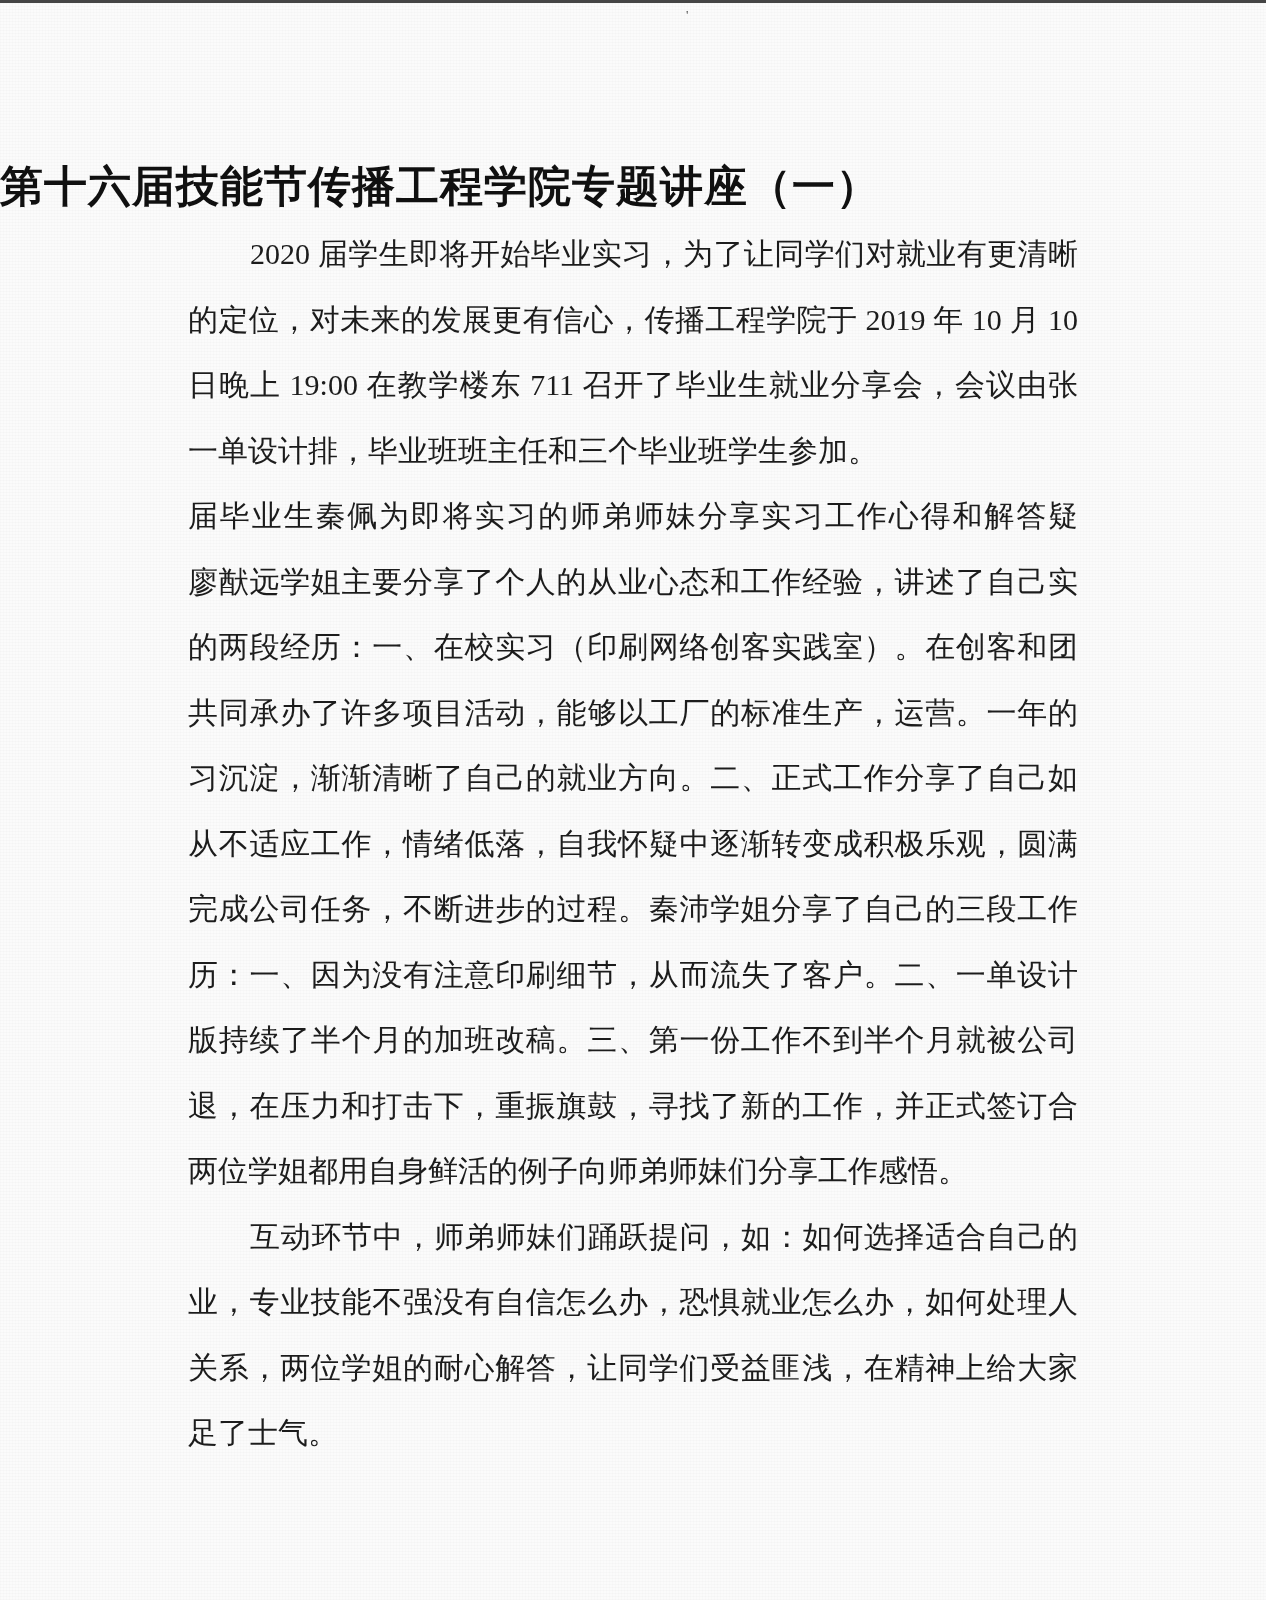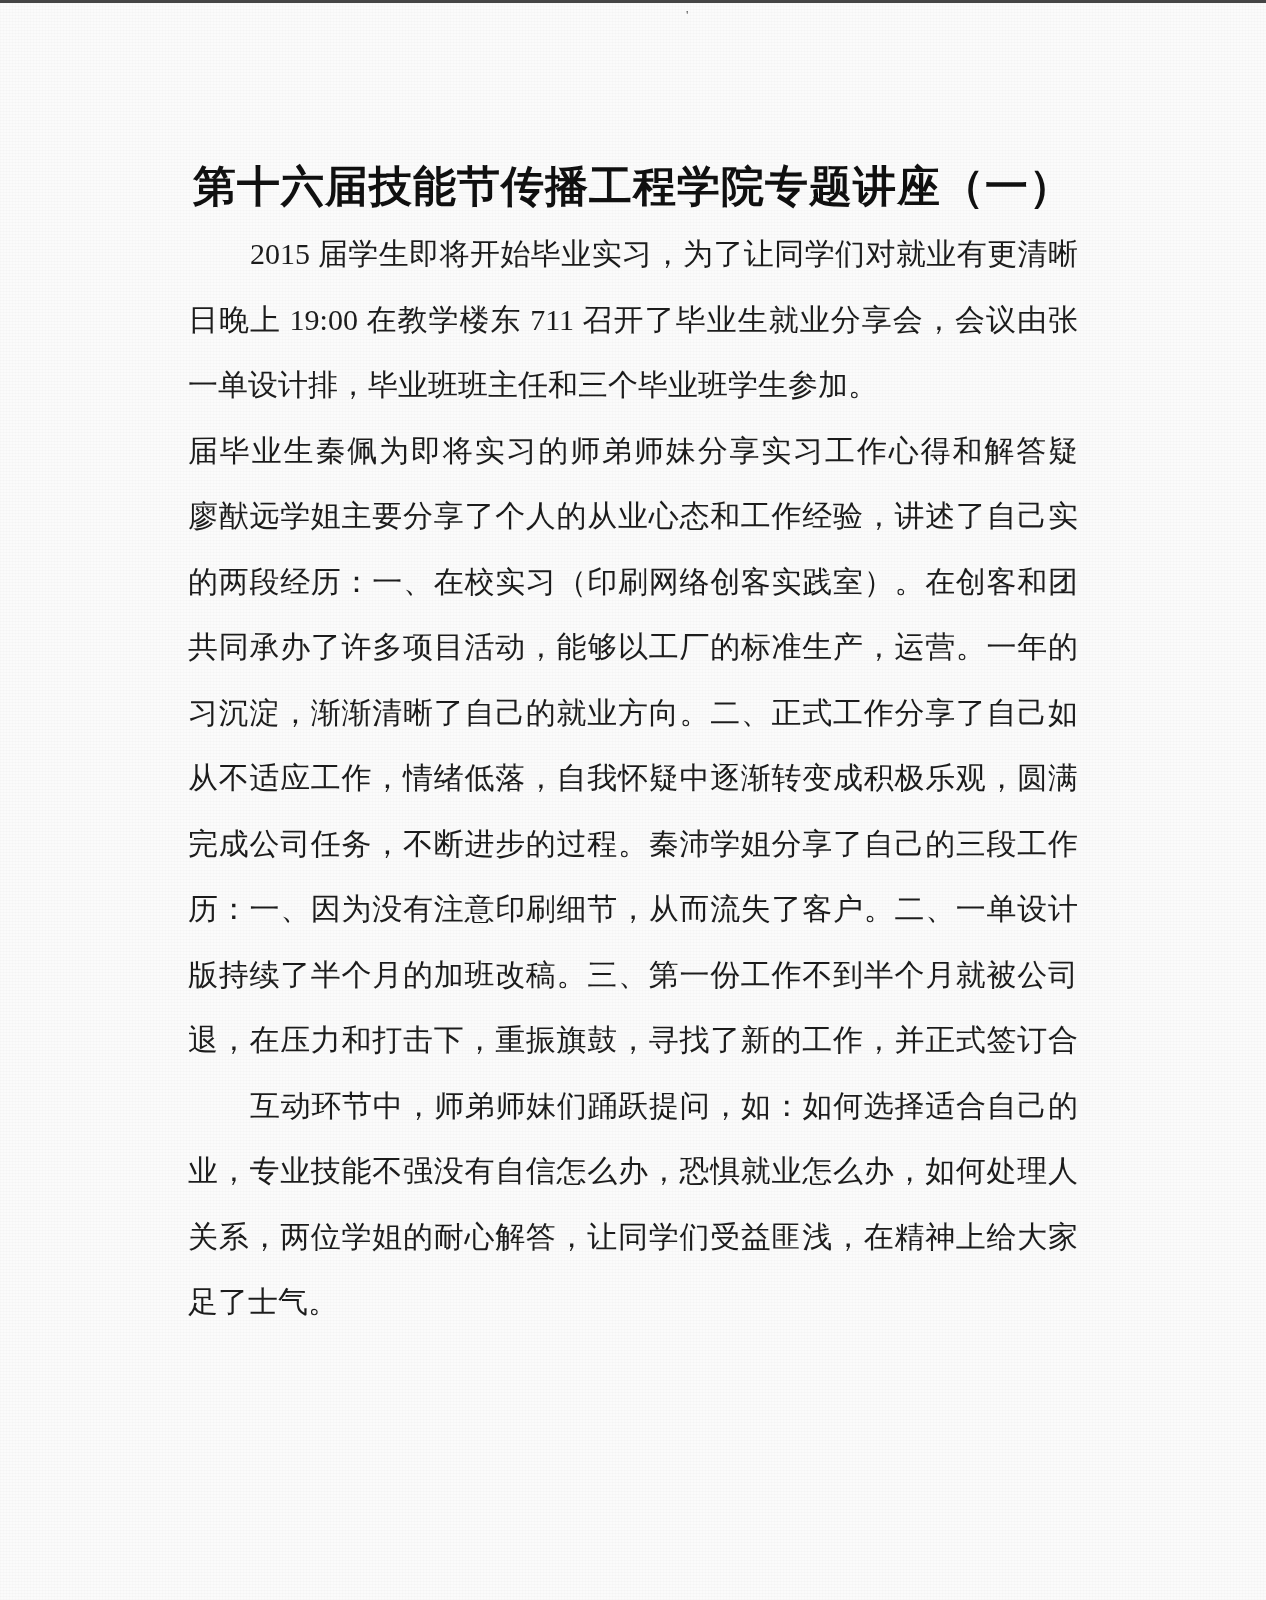--- a/index.html
+++ b/index.html
@@ -38,21 +38,20 @@
   }
 
   .doc {
     position: absolute;
     left: 0;
     top: 155px;
     width: 1266px;
   }
 
   .title {
-    text-align: center;
     font-weight: bold;
     font-size: 43px;
     line-height: 64px;
     letter-spacing: 1px;
     color: #101010;
     white-space: nowrap;
   }
 
   .body-text {
     margin: 2px auto 0 auto;
@@ -78,31 +77,33 @@
 
 <div class="scan-speck">'</div>
 
 <div class="doc">
   <div class="title">
     <div>第十六届技能节传播工程学院专题讲座（一）</div>
   </div>
 
   <div class="body-text">
 
-  <div class="line first">2015 届学生即将开始毕业实习，为了让同学们对就业有更清晰</div>
+  <div class="line first">2020 届学生即将开始毕业实习，为了让同学们对就业有更清晰</div>
+      <div class="line">的定位，对未来的发展更有信心，传播工程学院于 2019 年 10 月 10</div>
       <div class="line">日晚上 19:00 在教学楼东 711 召开了毕业生就业分享会，会议由张芳</div>
       <div class="line last">一单设计排，毕业班班主任和三个毕业班学生参加。</div>
       <div class="line">届毕业生秦佩为即将实习的师弟师妹分享实习工作心得和解答疑问。</div>
       <div class="line">廖猷远学姐主要分享了个人的从业心态和工作经验，讲述了自己实习</div>
       <div class="line">的两段经历：一、在校实习（印刷网络创客实践室）。在创客和团队</div>
       <div class="line">共同承办了许多项目活动，能够以工厂的标准生产，运营。一年的实</div>
       <div class="line">习沉淀，渐渐清晰了自己的就业方向。二、正式工作分享了自己如何</div>
       <div class="line">从不适应工作，情绪低落，自我怀疑中逐渐转变成积极乐观，圆满的</div>
       <div class="line">完成公司任务，不断进步的过程。秦沛学姐分享了自己的三段工作经</div>
       <div class="line">历：一、因为没有注意印刷细节，从而流失了客户。二、一单设计排</div>
       <div class="line">版持续了半个月的加班改稿。三、第一份工作不到半个月就被公司辞</div>
       <div class="line">退，在压力和打击下，重振旗鼓，寻找了新的工作，并正式签订合同。</div>
+      <div class="line last">两位学姐都用自身鲜活的例子向师弟师妹们分享工作感悟。</div>
       <div class="line first">互动环节中，师弟师妹们踊跃提问，如：如何选择适合自己的职</div>
       <div class="line">业，专业技能不强没有自信怎么办，恐惧就业怎么办，如何处理人际</div>
       <div class="line">关系，两位学姐的耐心解答，让同学们受益匪浅，在精神上给大家鼓</div>
       <div class="line last">足了士气。</div>
     </div>
 </div>
 
 </body></html>

